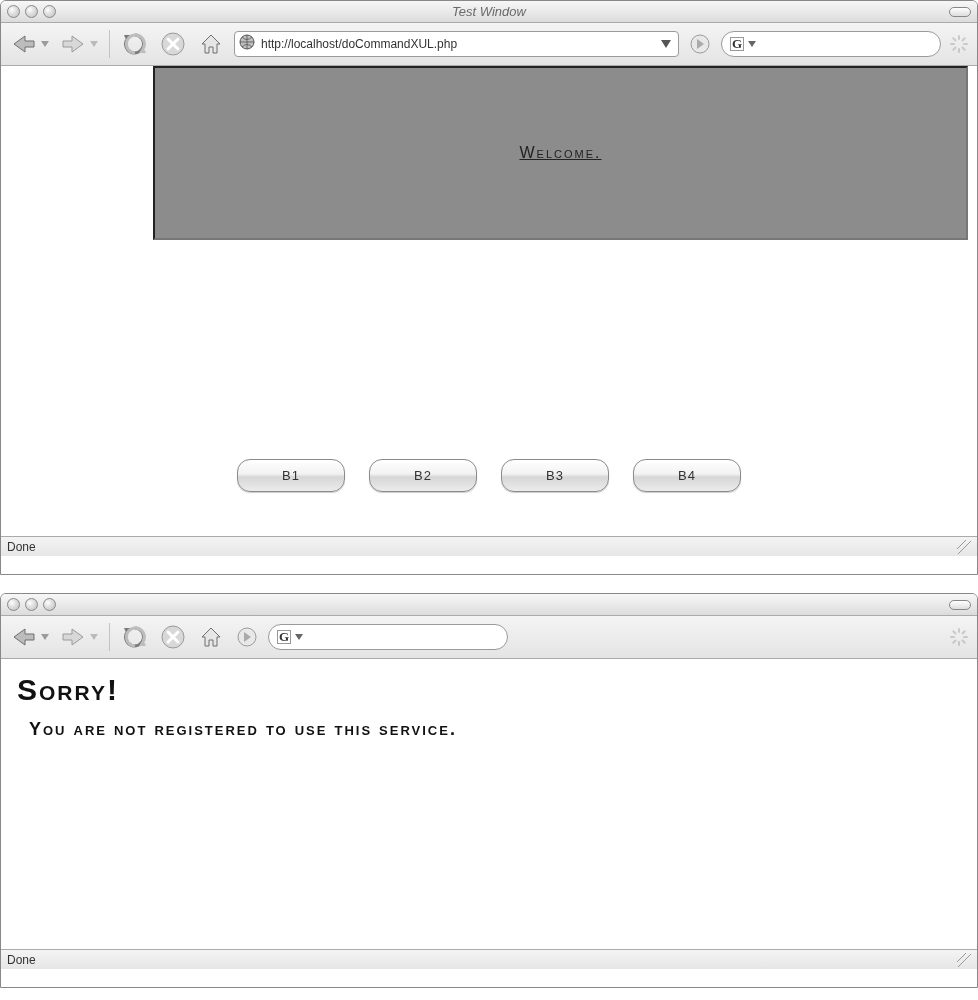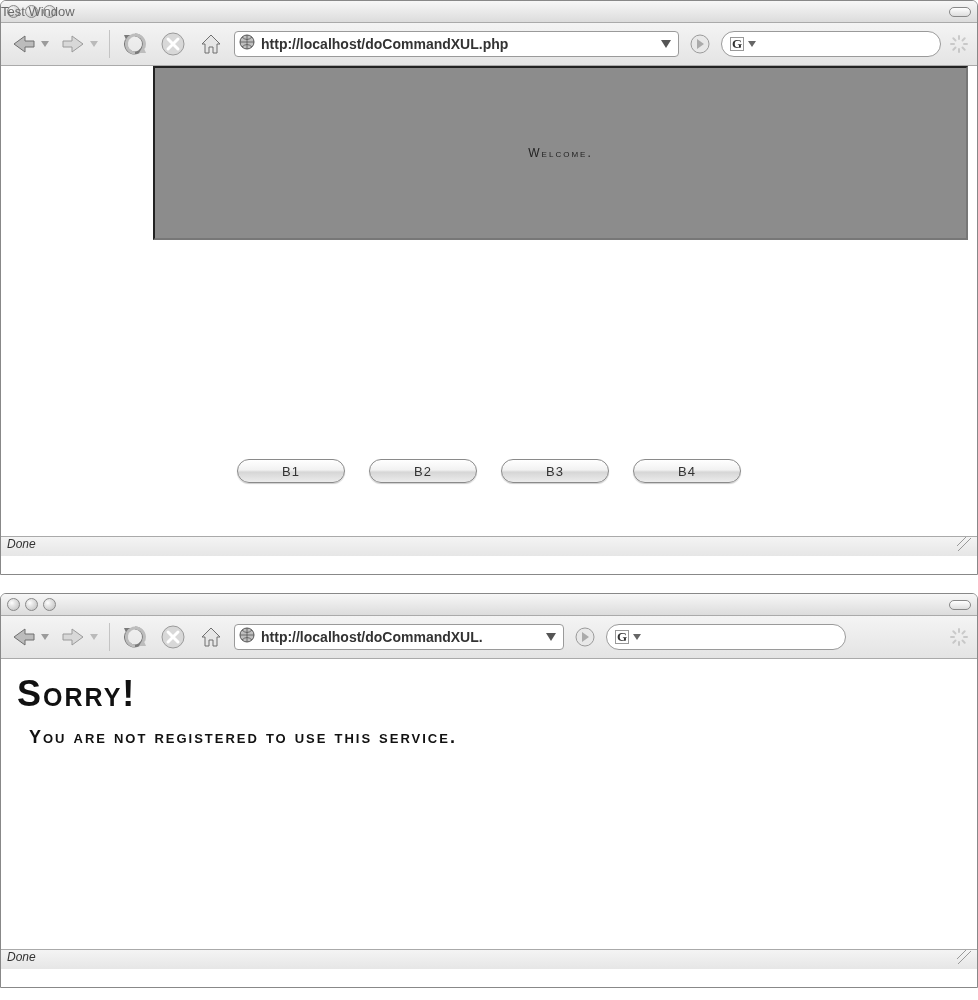--- a/index.html
+++ b/index.html
@@ -33,23 +33,25 @@
   }
   .traffic .dot {
     width: 13px; height: 13px;
     border-radius: 50%;
     background: radial-gradient(circle at 35% 35%, #fff 0%, #e7e7e7 30%, #bcbcbc 100%);
     border: 1px solid #888;
   }
   .title {
     position: absolute;
     left: 0; right: 0;
+    text-align: center;
     font-size: 13px;
     color: #6a6a6a;
     pointer-events: none;
+    font-style: italic;
   }
   .pill {
     width: 22px; height: 10px;
     border: 1px solid #888;
     border-radius: 10px;
     background: linear-gradient(#fff,#ddd);
     margin-left: auto;
   }
   .toolbar {
     background: linear-gradient(#f4f4f4,#e4e4e4);
@@ -80,25 +82,24 @@
     background: #fff;
     border: 1px solid #9a9a9a;
     border-radius: 4px;
     height: 26px;
     padding: 0 4px;
     gap: 6px;
   }
   .urlbar .globe { flex: 0 0 auto; }
   .urlbar .urltext {
     flex: 1;
-    font-size: 14px;
+    font-size: 12px;
     color: #333;
     white-space: nowrap;
     overflow: hidden;
-    font-weight: bold;
   }
   .urlbar .drop {
     width: 16px; display:flex; align-items:center; justify-content:center;
   }
   .gobtn { width: 26px; height: 26px; display:flex; align-items:center; justify-content:center; }
   .searchbar {
     width: 220px;
     display: flex;
     align-items: center;
     background: #fff;
@@ -130,33 +131,34 @@
     width: 815px; height: 174px;
     background: #8c8c8c;
     border: 2px inset #777;
     display: flex;
     align-items: center;
     justify-content: center;
   }
   .welcome-text {
     font-variant: small-caps;
     letter-spacing: 2px;
-    font-size: 12px;
+    font-size: 16px;
     color: #222;
+    text-decoration: underline;
   }
   .button-row {
     position: absolute;
     left: 0; right: 0;
     top: 393px;
     display: flex;
     justify-content: center;
     gap: 24px;
   }
   .aqua-btn {
-    width: 108px; height: 24px;
+    width: 108px; height: 33px;
     border-radius: 13px;
     border: 1px solid #8a8a8a;
     background: linear-gradient(#ffffff 0%, #f2f2f2 45%, #d6d6d6 55%, #ececec 100%);
     font-size: 13px;
     letter-spacing: 1px;
     color: #333;
     display:flex; align-items:center; justify-content:center;
     box-shadow: 0 1px 1px rgba(0,0,0,.2);
   }
   .lastlogin {
@@ -167,39 +169,39 @@
     font-size: 14px;
     color: #222;
   }
   .statusbar {
     height: 20px;
     border-top: 1px solid #aaa;
     background: linear-gradient(#f4f4f4,#e6e6e6);
     font-size: 12px;
     color: #333;
     display: flex;
+    align-items: center;
     padding: 0 6px;
     justify-content: space-between;
-    font-style: italic;
   }
   .grip {
     width: 14px; height: 14px;
     background:
       linear-gradient(135deg, transparent 0 6px, #999 6px 7px, transparent 7px 10px, #999 10px 11px, transparent 11px 14px);
   }
 
   
   .sorry {
     padding: 14px 16px 0 16px;
   }
   .sorry h1 {
     margin: 0 0 2px 0;
     font-variant: small-caps;
     letter-spacing: 2px;
-    font-size: 36px;
+    font-size: 30px;
     font-weight: bold;
     color: #111;
   }
   .sorry p {
     margin: 12px;
     font-variant: small-caps;
     letter-spacing: 2px;
     font-size: 18px;
     font-weight: bold;
     color: #111;
@@ -377,34 +379,20 @@
         <circle cx="13" cy="13" r="11" fill="#d8d8d8" stroke="#9a9a9a"></circle>
         <path d="M8 8 L18 18 M18 8 L8 18" stroke="#fff" stroke-width="3" stroke-linecap="round"></path>
       </svg>
     </div>
     <div class="iconbtn">
       <svg width="26" height="26" viewBox="0 0 26 26">
         <path d="M4 13 L13 4 L22 13 L19 13 L19 22 L15 22 L15 16 L11 16 L11 22 L7 22 L7 13 Z" fill="#e6e6e6" stroke="#6f6f6f"></path>
       </svg>
     </div>
 
-    <div class="urlbar" style="flex:0 0 330px;">
-      <span class="globe">
-        <svg width="16" height="16" viewBox="0 0 16 16">
-          <circle cx="8" cy="8" r="7" fill="#bfbfbf" stroke="#555"></circle>
-          <path d="M1 8 H15 M8 1 V15 M3 3 Q8 8 13 3 M3 13 Q8 8 13 13" stroke="#555" fill="none" stroke-width="0.8"></path>
-        </svg>
-      </span>
-      <span class="urltext">http://localhost/doCommandXUL.</span>
-      <span class="drop">
-        <svg width="10" height="8">
-            <path d="M0 0 L10 0 L5 8 Z" fill="#555"></path>
-          </svg>
-      </span>
-    </div>
 
     <div class="gobtn">
       <svg width="20" height="20" viewBox="0 0 20 20">
         <circle cx="10" cy="10" r="9" fill="#e8e8e8" stroke="#9a9a9a"></circle>
         <path d="M7 5 L14 10 L7 15 Z" fill="#aaaaaa"></path>
       </svg>
     </div>
 
     <div class="searchbar" style="width:240px;">
       <span class="g">G</span>

